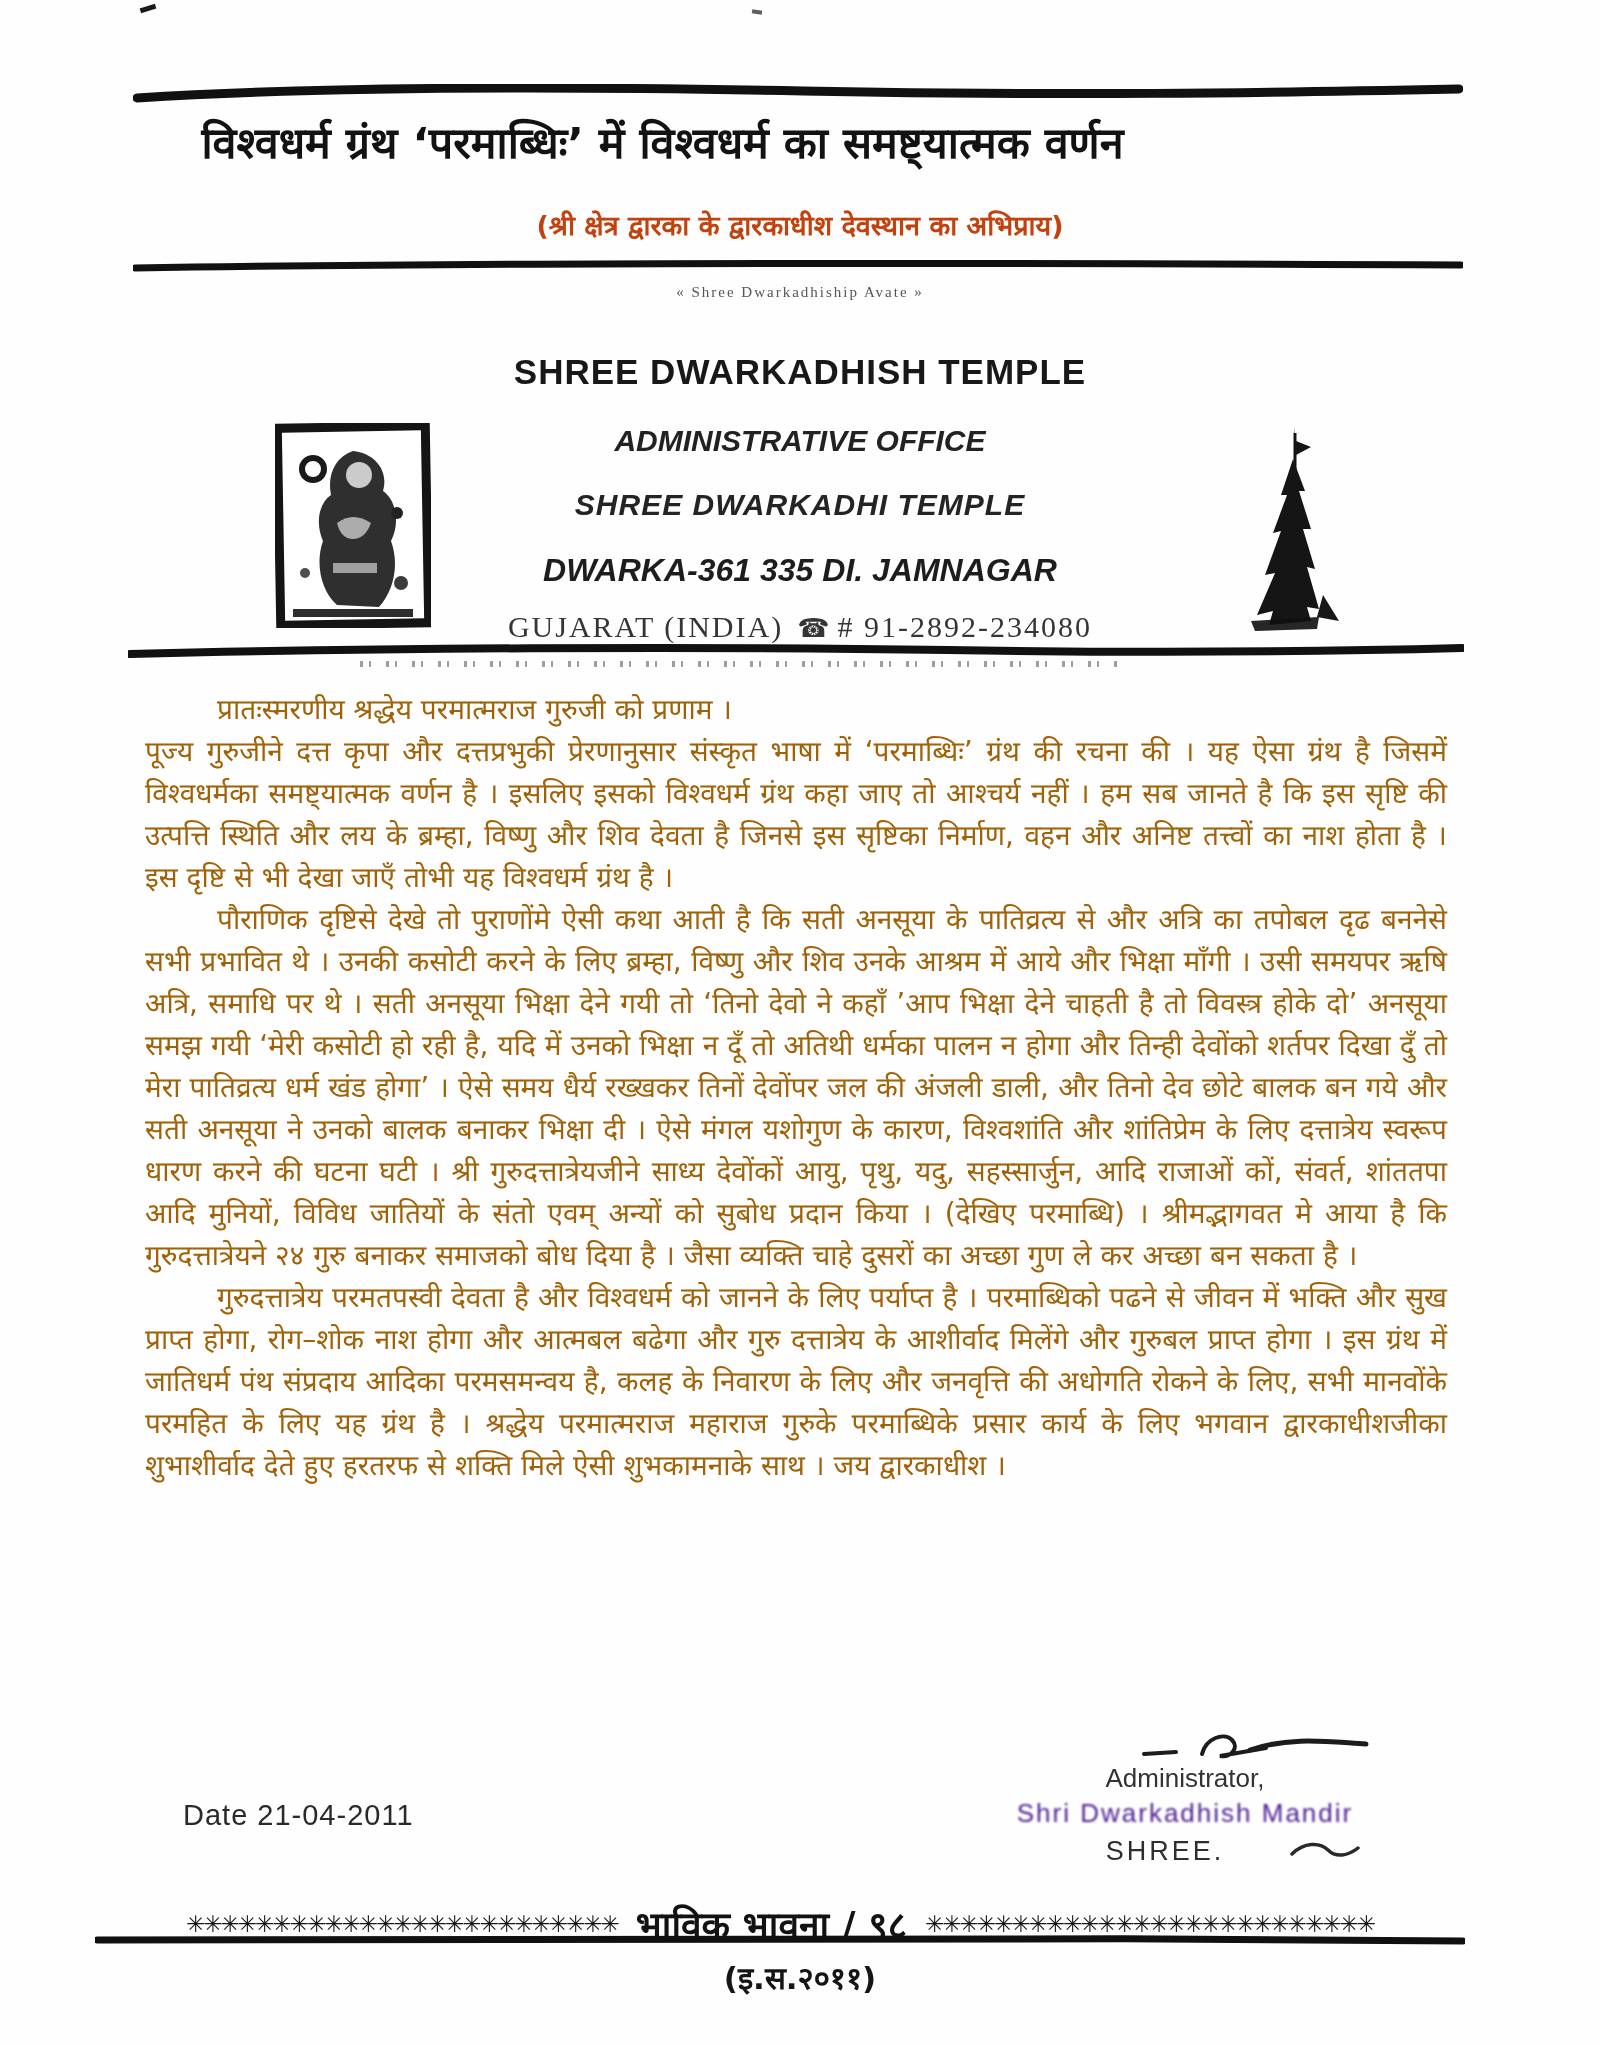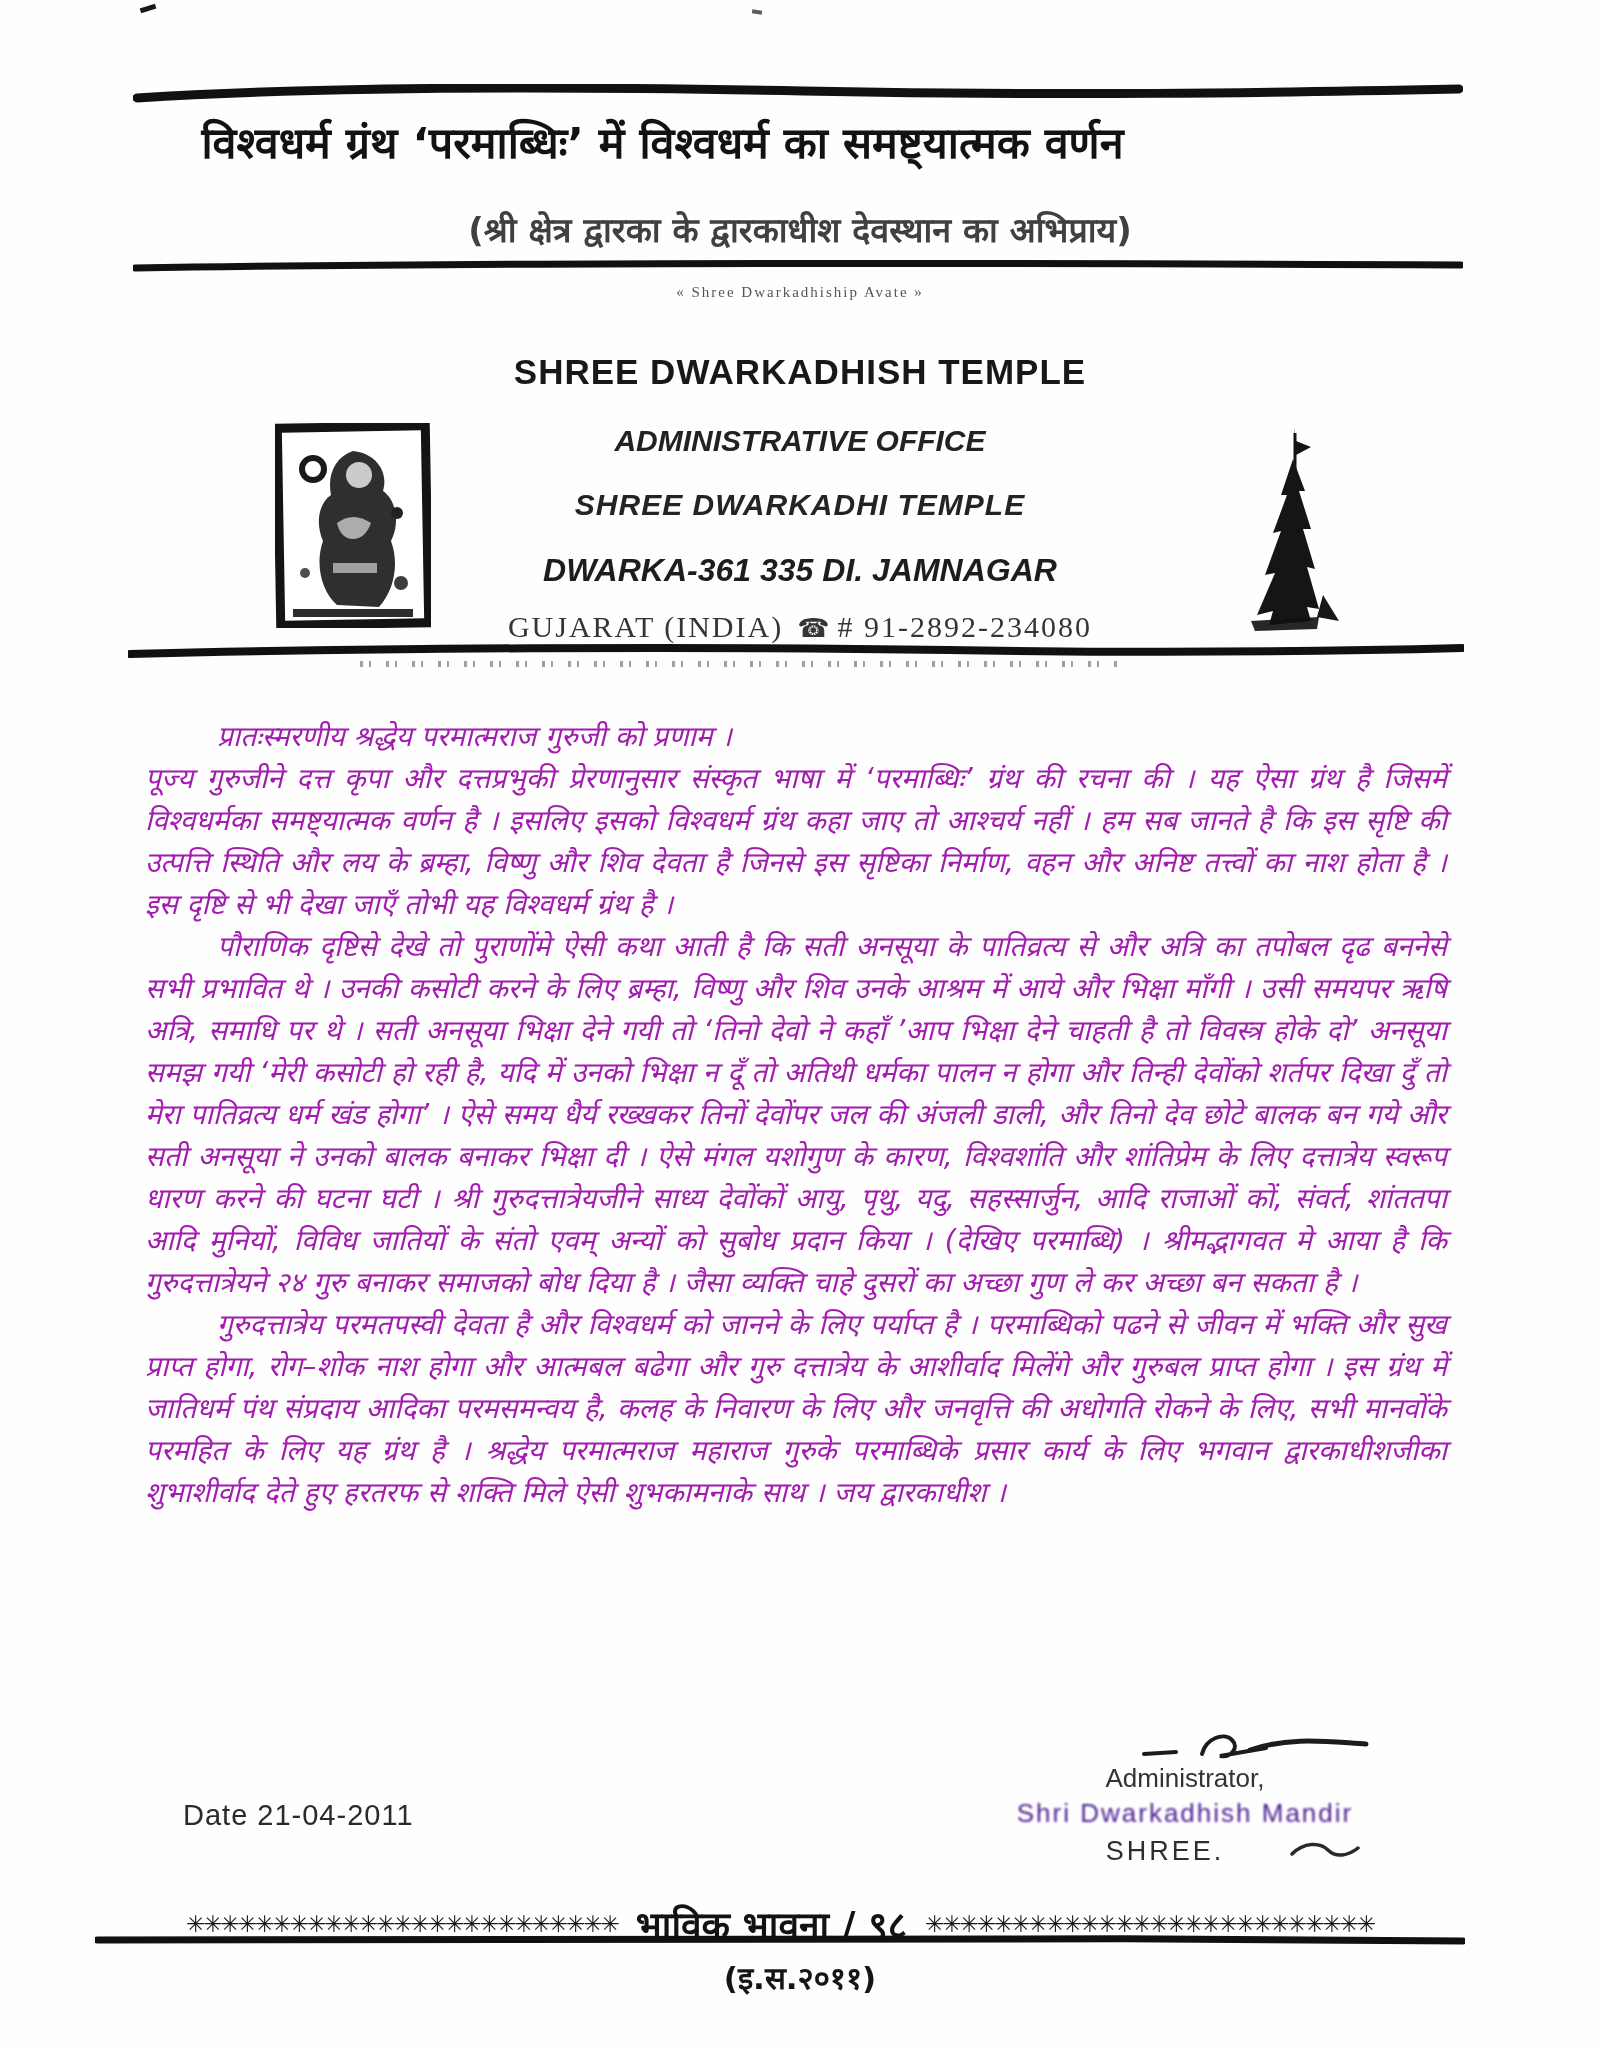--- a/index.html
+++ b/index.html
@@ -14,21 +14,21 @@
   .rule{left:133px;width:1330px;}
   .artifact{background:#1a1a1a;}
 
   
   .doc-title{
     left:135px;top:112px;width:1055px;text-align:center;
     font-size:43px;font-weight:bold;letter-spacing:0px;color:#121212;
   }
   .doc-subtitle{
     left:135px;top:206px;width:1330px;text-align:center;
-    font-size:34px;font-weight:bold;color:#404040;
+    font-size:27px;font-weight:bold;color:#c2410c;
   }
   .tagline{
     left:135px;top:284px;width:1330px;text-align:center;
     font-family:"Liberation Serif",serif;font-size:15px;color:#555;
     letter-spacing:2px;filter:blur(0.6px);
   }
 
   
   .lh{left:135px;width:1330px;text-align:center;font-family:"Liberation Sans",sans-serif;}
   .lh1{top:352px;font-size:35px;font-weight:bold;letter-spacing:1px;color:#181818;}
@@ -40,22 +40,22 @@
   .phone-ic{font-size:26px;padding:0 6px 0 14px;}
 
   .clipped-remnant{
     left:360px;top:661px;width:760px;height:6px;opacity:.45;
     background:repeating-linear-gradient(90deg,#2a2a2a 0 3px,transparent 3px 9px,
       #2a2a2a 9px 11px,transparent 11px 26px);
   }
 
   
   .bodytext{
-    left:145px;top:716px;width:1302px;
-    font-size:28px;line-height:42px;text-align:justify;color:#a21caf;font-style:italic;
+    left:145px;top:689px;width:1302px;
+    font-size:28px;line-height:42px;text-align:justify;color:#a16207;
   }
   .bodytext p{margin:0;}
   .indent{text-indent:72px;}
 
   
   .date-line{left:183px;top:1799px;font-family:"Liberation Sans",sans-serif;
     font-size:29px;color:#2a2a2a;letter-spacing:1px;}
   .sig-role{left:1020px;top:1763px;width:330px;text-align:center;
     font-family:"Liberation Sans",sans-serif;font-size:26px;color:#333;filter:blur(0.5px);}
   .sig-org{left:1000px;top:1798px;width:370px;text-align:center;

